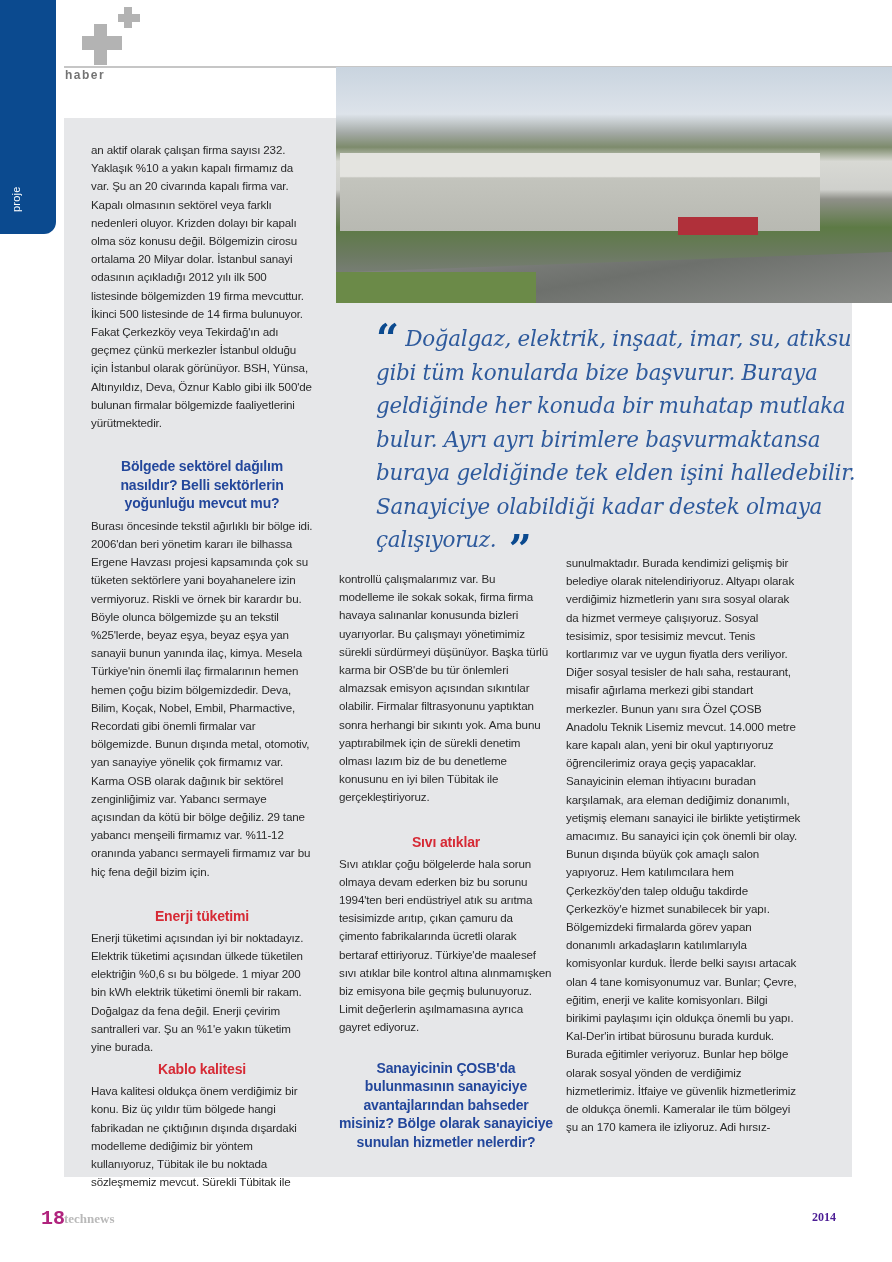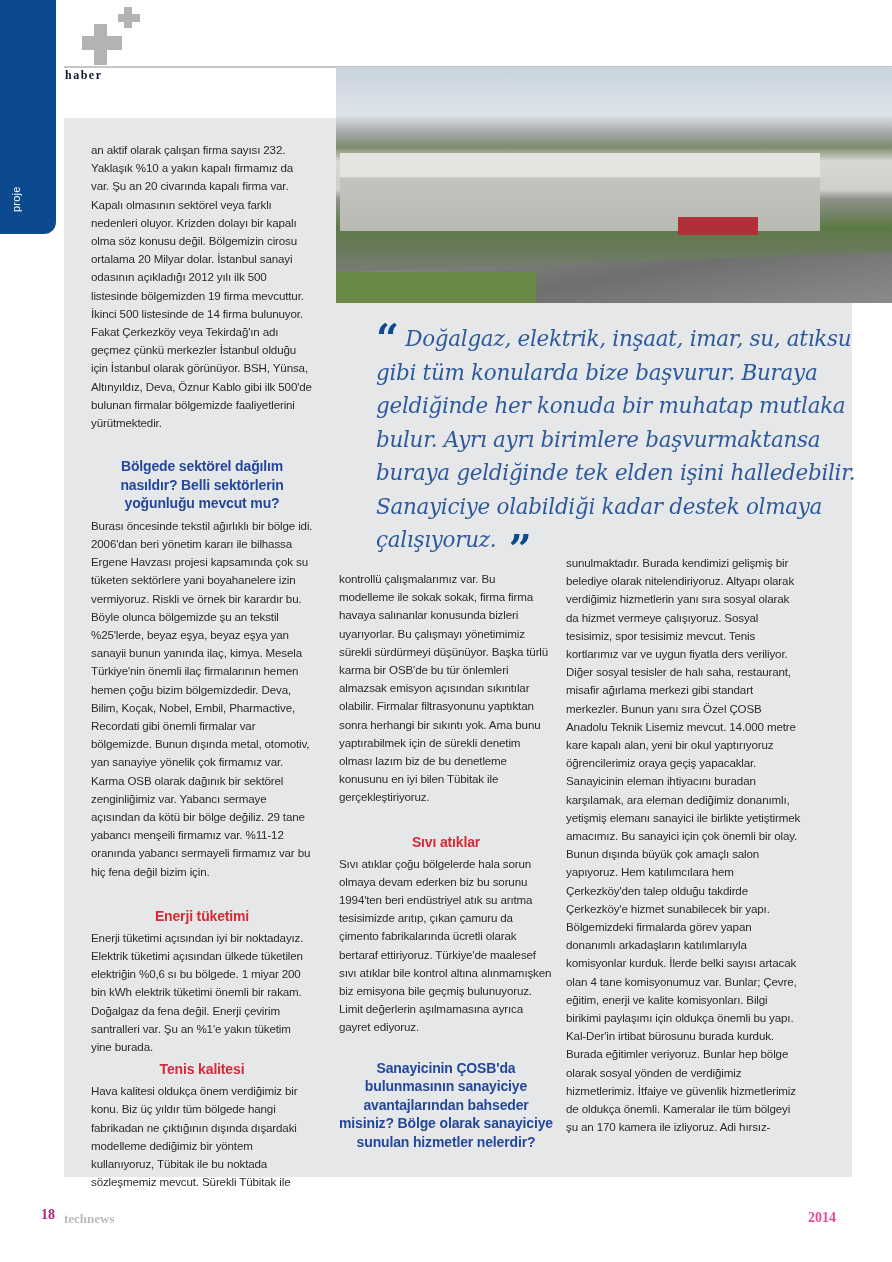--- a/index.html
+++ b/index.html
@@ -17,22 +17,22 @@
   }
 
   .logo-crosses { position: absolute; left: 82px; top: 7px; width: 60px; height: 52px; }
   .cross-big-v { position: absolute; left: 12px; top: 17px; width: 13px; height: 41px; background: #b3b3b3; }
   .cross-big-h { position: absolute; left: 0px; top: 29px; width: 40px; height: 14px; background: #b3b3b3; }
   .cross-small-v { position: absolute; left: 42px; top: 0px; width: 8px; height: 21px; background: #b3b3b3; }
   .cross-small-h { position: absolute; left: 36px; top: 7px; width: 22px; height: 8px; background: #b3b3b3; }
 
   .header-rule { position: absolute; left: 64px; top: 66px; width: 828px; height: 2px; background: #c6c6c6; }
   .section-label {
-    position: absolute; left: 65px; top: 68px; font-family: Liberation Serif, serif;
-    font-size: 12px; color: #0f172a; letter-spacing: 1.5px; font-weight: bold;
+    position: absolute; left: 65px; top: 68px; font-family: Liberation Sans, sans-serif;
+    font-size: 12px; color: #737373; letter-spacing: 1.5px; font-weight: bold;
   }
 
   .gray-panel { position: absolute; left: 64px; top: 118px; width: 788px; height: 1059px; background: #e6e7e9; }
 
   .photo {
     position: absolute; left: 336px; top: 67px; width: 556px; height: 236px; overflow: hidden;
     background: linear-gradient(180deg, #c9d4df 0%, #dde3ea 20%, #a3a9a5 28%, #7d8b6c 34%, #d8d9d4 40%, #cfd0cc 52%, #8f9089 56%, #5d7a45 68%, #6c7a62 80%, #7c7f7c 90%, #6b8c4f 100%);
   }
   .photo-building {
     position: absolute; left: 4px; top: 86px; width: 480px; height: 78px;
@@ -59,23 +59,23 @@
 
   .quote-box {
     position: absolute; left: 336px; top: 322px; width: 500px;
     font-family: "DejaVu Serif", serif; font-style: italic; font-size: 21.5px; line-height: 33.5px;
     color: #2e5a9c; letter-spacing: -0.3px; margin-left: 40px;
   }
   .quote-mark { color: #0b4a8f; font-weight: bold; font-style: normal; font-size: 40px; line-height: 20px; vertical-align: -6px; font-family: "DejaVu Serif", serif; }
   .quote-mark.close { vertical-align: -16px; margin-left: 6px; }
 
   .footer { position: absolute; left: 41px; top: 1207px; width: 795px; height: 22px; }
-  .page-number { position: absolute; left: 0; top: 0; font-family: Liberation Serif, serif; font-size: 14px; color: #b0237d; font-weight: bold; }
+  .page-number { position: absolute; left: 0; top: 0; font-family: Liberation Mono, monospace; font-size: 20px; color: #b0237d; font-weight: bold; }
   .mag-name { position: absolute; left: 23px; top: 4px; font-family: "Liberation Serif", serif; font-size: 13px; color: #b9b9b9; font-weight: bold; }
-  .year { position: absolute; right: 0; top: 3px; font-family: "Liberation Serif", serif; font-size: 14px; color: #ec4899; font-weight: bold; }
+  .year { position: absolute; right: 0; top: 3px; font-family: "Liberation Serif", serif; font-size: 12px; color: #4c1d95; font-weight: bold; }
 </style>
 </head>
 <body>
 
 <div class="side-tab">
   <span class="side-tab-label">proje</span>
 </div>
 
 <div class="logo-crosses">
   <div class="cross-big-v"></div>
@@ -97,21 +97,21 @@
 </div>
 
 <div class="col col-1">
   <p>an aktif olarak çalışan firma sayısı 232. Yaklaşık %10 a yakın kapalı firmamız da var. Şu an 20 civarında kapalı firma var. Kapalı olmasının sektörel veya farklı nedenleri oluyor. Krizden dolayı bir kapalı olma söz konusu değil. Bölgemizin cirosu ortalama 20 Milyar dolar. İstanbul sanayi odasının açıkladığı 2012 yılı ilk 500 listesinde bölgemizden 19 firma mevcuttur. İkinci 500 listesinde de 14 firma bulunuyor. Fakat Çerkezköy veya Tekirdağ'ın adı geçmez çünkü merkezler İstanbul olduğu için İstanbul olarak görünüyor.  BSH, Yünsa, Altınyıldız, Deva, Öznur Kablo gibi ilk 500'de bulunan firmalar bölgemizde faaliyetlerini yürütmektedir.</p>
   <p style="height:17px"></p>
   <p class="q-heading">Bölgede sektörel dağılım nasıldır? Belli sektörlerin yoğunluğu mevcut mu?</p>
   <p>Burası öncesinde tekstil ağırlıklı bir bölge idi. 2006'dan beri yönetim kararı ile bilhassa Ergene Havzası projesi kapsamında çok su tüketen sektörlere yani boyahanelere izin vermiyoruz. Riskli ve örnek bir karardır bu. Böyle olunca bölgemizde şu an tekstil %25'lerde, beyaz eşya, beyaz eşya yan sanayii bunun yanında ilaç, kimya. Mesela Türkiye'nin önemli ilaç firmalarının hemen hemen çoğu bizim bölgemizdedir. Deva, Bilim, Koçak, Nobel, Embil, Pharmactive, Recordati gibi önemli firmalar var bölgemizde. Bunun dışında metal, otomotiv, yan sanayiye yönelik çok firmamız var. Karma OSB olarak dağınık bir sektörel zenginliğimiz var. Yabancı sermaye açısından da kötü bir bölge değiliz. 29 tane yabancı menşeili firmamız var. %11-12 oranında yabancı sermayeli firmamız var bu hiç fena değil bizim için.</p>
   <p style="height:18px"></p>
   <p class="sub-heading">Enerji tüketimi</p>
   <p>Enerji tüketimi açısından iyi bir noktadayız. Elektrik tüketimi açısından ülkede tüketilen elektriğin %0,6 sı bu bölgede. 1 miyar 200 bin kWh elektrik tüketimi önemli bir rakam. Doğalgaz da fena değil. Enerji çevirim santralleri var. Şu an %1'e yakın tüketim yine burada.</p>
-  <p class="sub-heading">Tenis kalitesi</p>
+  <p class="sub-heading">Kablo kalitesi</p>
   <p>Hava kalitesi oldukça önem verdiğimiz bir konu. Biz üç yıldır tüm bölgede hangi fabrikadan ne çıktığının dışında dışardaki modelleme dediğimiz bir yöntem kullanıyoruz, Tübitak ile bu noktada sözleşmemiz mevcut. Sürekli Tübitak ile</p>
 </div>
 
 <div class="quote-box">
   <span class="quote-mark">“</span>
   <span>Doğalgaz, elektrik, inşaat, imar, su, atıksu gibi tüm konularda bize başvurur. Buraya geldiğinde her konuda bir muhatap mutlaka bulur. Ayrı ayrı birimlere başvurmaktansa buraya geldiğinde tek elden işini halledebilir. Sanayiciye olabildiği kadar destek olmaya çalışıyoruz.</span>
   <span class="quote-mark close">”</span>
 </div>
 
 <div class="col col-2">

